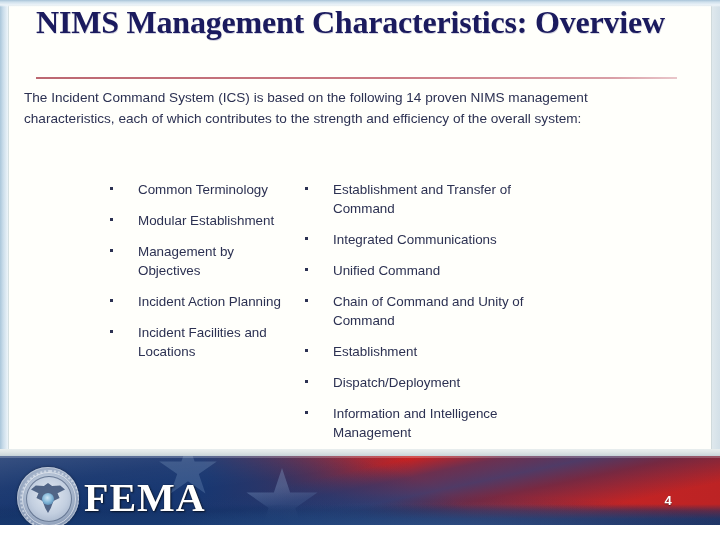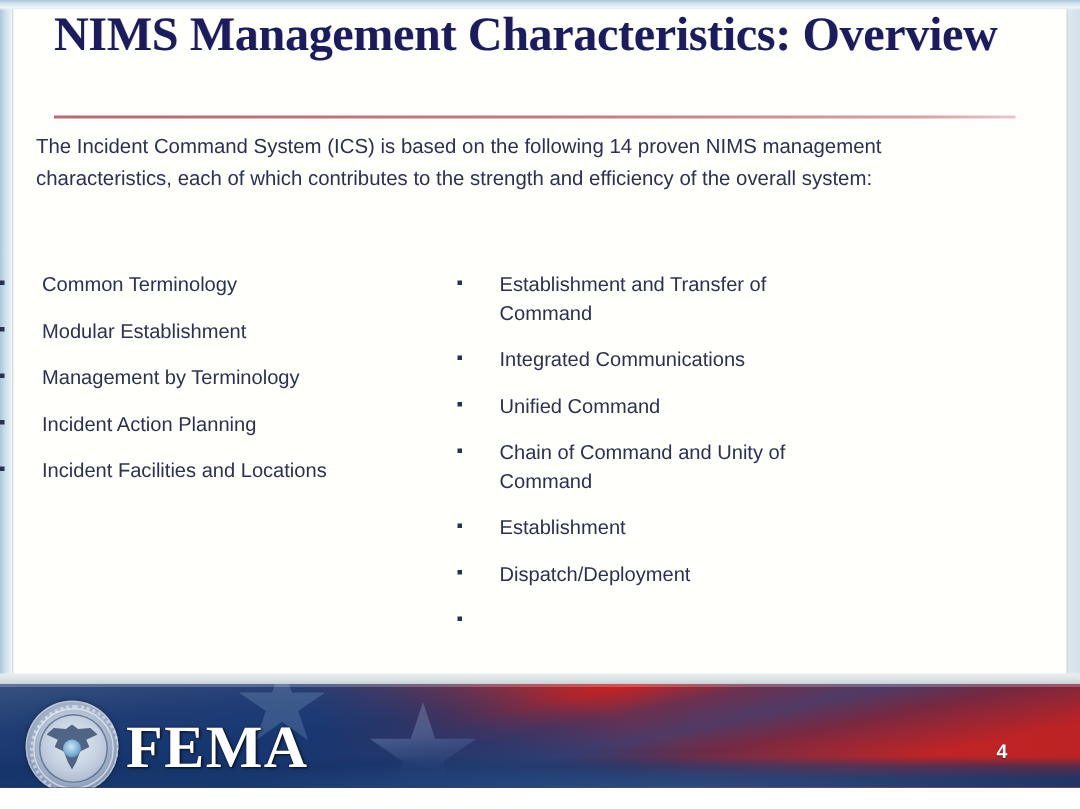--- a/index.html
+++ b/index.html
@@ -94,21 +94,21 @@
   .cols {
     position: absolute;
     left: 0;
     top: 180px;
     width: 720px;
     display: flex;
   }
   .col {
     box-sizing: border-box;
   }
-  .col-left  { width: 300px; }
+  .col-left  { width: 300px; padding-left: 110px; }
   .col-right { width: 340px; padding-left: 5px; }
 
   .bullet-row {
     display: flex;
     align-items: flex-start;
     margin-bottom: 12px;
   }
   .bullet-dot {
     flex: 0 0 auto;
     width: 3px;
@@ -288,21 +288,21 @@
       <div class="bullet-row">
         <span class="bullet-dot"></span>
         <span class="bullet-text">Common Terminology</span>
       </div>
       <div class="bullet-row">
         <span class="bullet-dot"></span>
         <span class="bullet-text">Modular Establishment</span>
       </div>
       <div class="bullet-row">
         <span class="bullet-dot"></span>
-        <span class="bullet-text">Management by Terminology</span>
+        <span class="bullet-text">Management by Objectives</span>
       </div>
       <div class="bullet-row">
         <span class="bullet-dot"></span>
         <span class="bullet-text">Incident Action Planning</span>
       </div>
       <div class="bullet-row">
         <span class="bullet-dot"></span>
         <span class="bullet-text">Incident Facilities and Locations</span>
       </div>
     </div>
@@ -327,20 +327,21 @@
       <div class="bullet-row">
         <span class="bullet-dot"></span>
         <span class="bullet-text">Establishment</span>
       </div>
       <div class="bullet-row">
         <span class="bullet-dot"></span>
         <span class="bullet-text">Dispatch/Deployment</span>
       </div>
       <div class="bullet-row">
         <span class="bullet-dot"></span>
+        <span class="bullet-text">Information and Intelligence Management</span>
       </div>
     </div>
 
   </div>
 
   <div class="footer">
     <div class="footer-layer f-red"></div>
     <div class="footer-layer f-bluewash"></div>
     <div class="f-star2"></div>
     <div class="f-star"></div>

